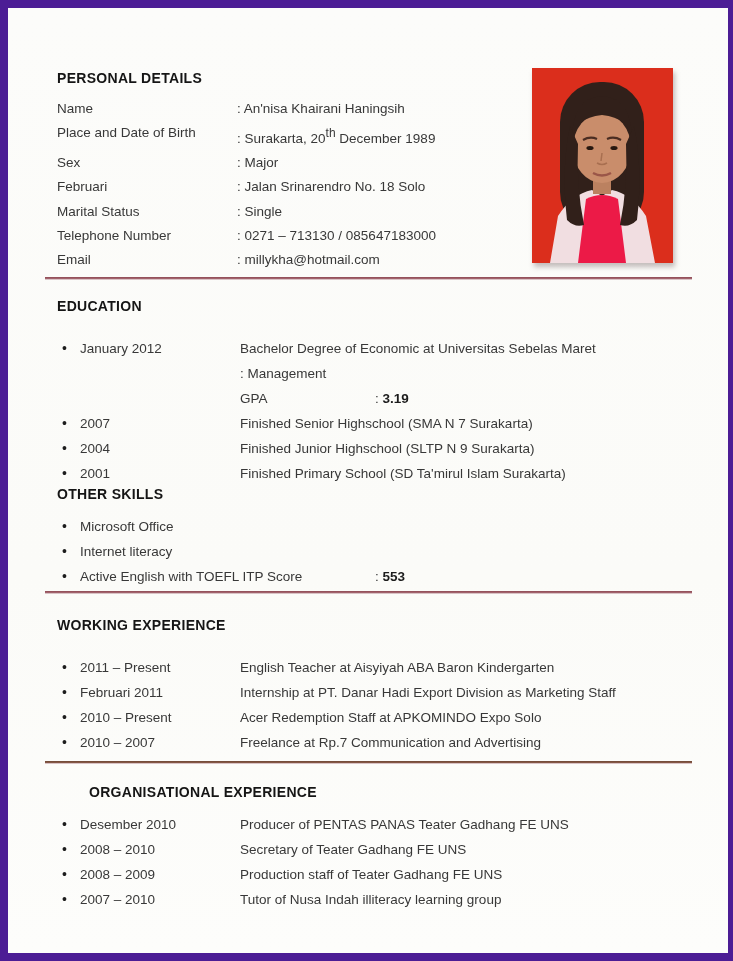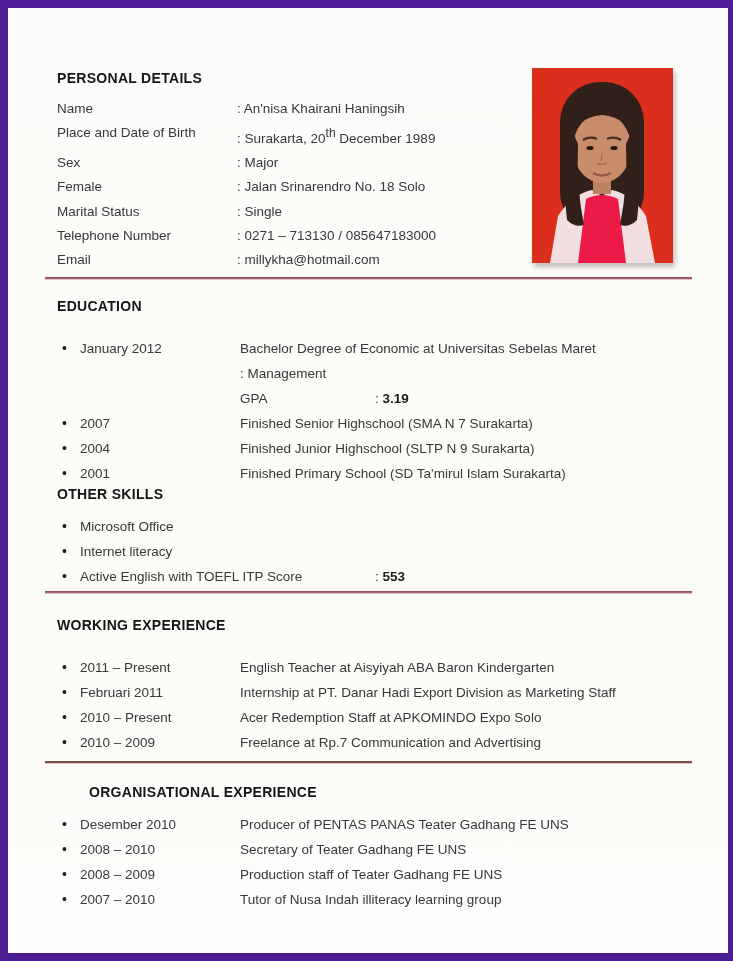--- a/index.html
+++ b/index.html
@@ -103,21 +103,21 @@
           </div>
           <div class="pd-row">
             <span class="pd-label">Place and Date of Birth</span>
             <span class="pd-value"><span>: Surakarta, 20</span><sup>th</sup><span> December 1989</span></span>
           </div>
           <div class="pd-row">
             <span class="pd-label">Sex</span>
             <span class="pd-value">: Major</span>
           </div>
           <div class="pd-row">
-            <span class="pd-label">Female</span>
+            <span class="pd-label">Februari</span>
             <span class="pd-value">: Jalan Srinarendro No. 18 Solo</span>
           </div>
           <div class="pd-row">
             <span class="pd-label">Marital Status</span>
             <span class="pd-value">: Single</span>
           </div>
           <div class="pd-row">
             <span class="pd-label">Telephone Number</span>
             <span class="pd-value">: 0271 – 713130 / 085647183000</span>
           </div>
@@ -188,21 +188,21 @@
           </div>
           <div class="bullet-row">
             <span class="b-date">Februari 2011</span>
             <span class="b-desc">Internship at PT. Danar Hadi Export Division as Marketing Staff</span>
           </div>
           <div class="bullet-row">
             <span class="b-date">2010 – Present</span>
             <span class="b-desc">Acer Redemption Staff at APKOMINDO Expo Solo</span>
           </div>
           <div class="bullet-row">
-            <span class="b-date">2010 – 2009</span>
+            <span class="b-date">2010 – 2007</span>
             <span class="b-desc">Freelance at Rp.7 Communication and Advertising</span>
           </div>
         </div>
       </div>
 
       <div class="section-divider divider-3"></div>
 
       <div>
         <div class="section-heading h-org">ORGANISATIONAL EXPERIENCE</div>
         <div class="bullet-list org">

